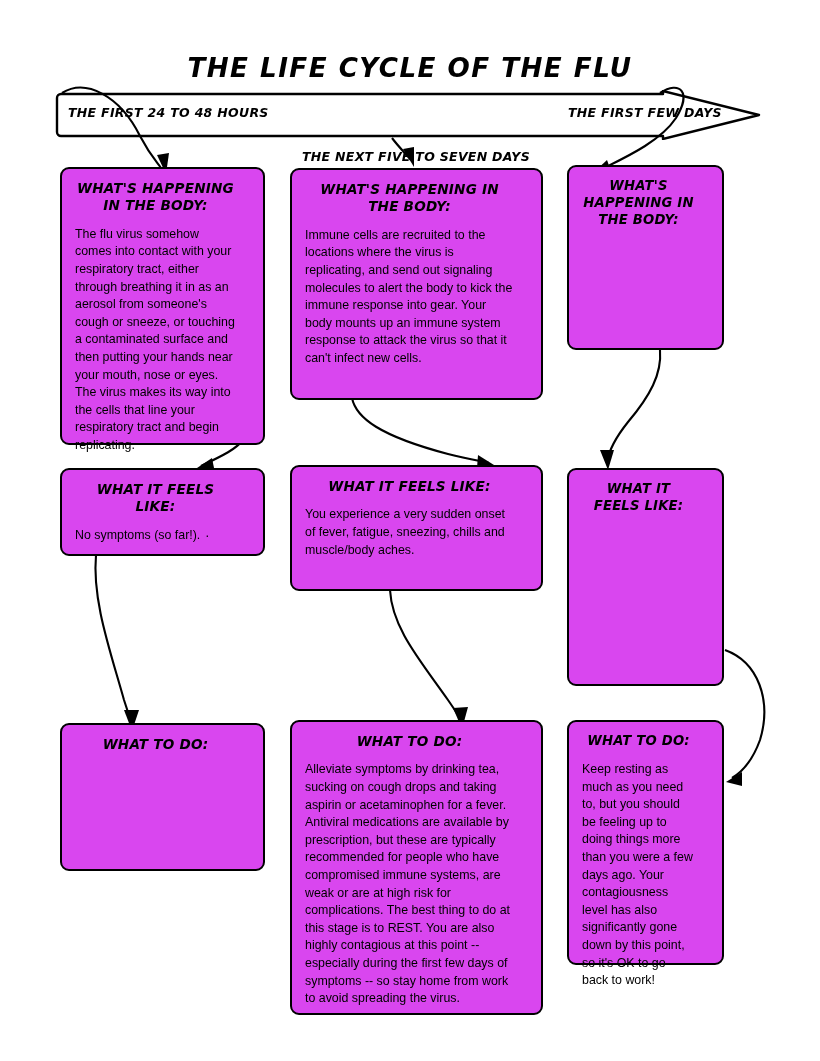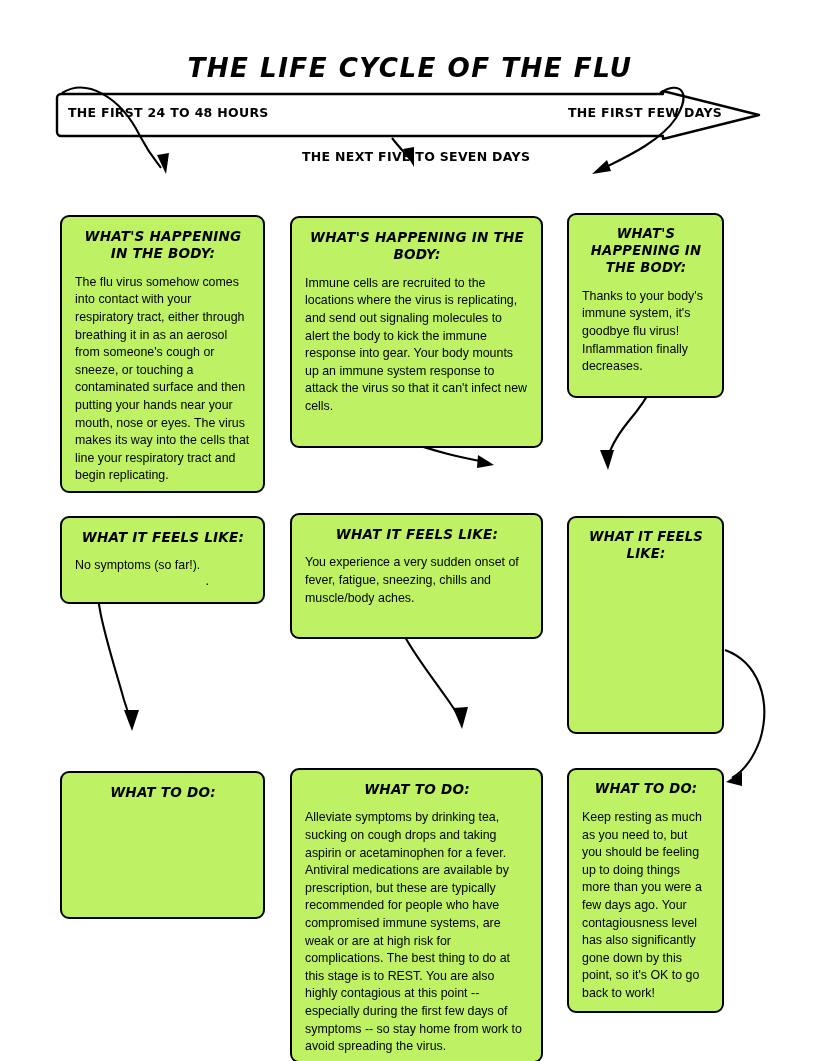--- a/index.html
+++ b/index.html
@@ -34,20 +34,21 @@
   
   #banner-svg {
     position: absolute;
     left: 55px; top: 90px;
     width: 710px; height: 50px;
   }
   .banner-label {
     position: absolute;
     font-family: "DejaVu Sans", sans-serif;
     font-weight: bold;
+    font-style: italic;
     font-size: 12.5px;
     letter-spacing: 0.3px;
     color: #000;
     white-space: nowrap;
     top: 105px;
   }
   #banner-label-0 { left: 68px; }
   #banner-label-1 { left: 302px; margin-top: 44px; }
   #banner-label-2 { left: 568px; }
 
@@ -59,23 +60,22 @@
     pointer-events: none;
   }
   #connectors path { fill: none; stroke: #000; stroke-width: 2.1; }
   #connectors polygon { fill: #000; }
 
   
   .card {
     position: absolute;
     border: 2.2px solid #000;
     border-radius: 9px;
-    background: #bef264;
-    padding: 11px 12px 10px 13px;
-    margin-top: 48px;
+    background: #d946ef;
+    padding: 11px 27px 10px 13px;
   }
   .card-title {
     font-family: "DejaVu Sans", sans-serif;
     font-weight: bold;
     font-style: italic;
     font-size: 13.6px;
     letter-spacing: 0.2px;
     text-align: center;
     line-height: 1.28;
     color: #000;
@@ -183,21 +183,20 @@
     <div class="card-body">You experience a very sudden onset of fever, fatigue, sneezing, chills and muscle/body aches.</div>
   </div>
 
   <div class="card" style="left:290px; top:720px; width:253px; height:295px;">
     <div class="card-title">WHAT TO DO:</div>
     <div class="card-body">Alleviate symptoms by drinking tea, sucking on cough drops and taking aspirin or acetaminophen for a fever. Antiviral medications are available by prescription, but these are typically recommended for people who have compromised immune systems, are weak or are at high risk for complications. The best thing to do at this stage is to REST. You are also highly contagious at this point -- especially during the first few days of symptoms -- so stay home from work to avoid spreading the virus.</div>
   </div>
 
   <div class="card narrow" style="left:567px; top:165px; width:157px; height:185px;">
     <div class="card-title">WHAT'S HAPPENING IN THE BODY:</div>
-    <div class="card-body">Thanks to your body's immune system, it's goodbye flu virus! Inflammation finally decreases.</div>
   </div>
 
   <div class="card narrow" style="left:567px; top:468px; width:157px; height:218px;">
     <div class="card-title">WHAT IT FEELS LIKE:</div>
   </div>
 
   <div class="card narrow" style="left:567px; top:720px; width:157px; height:245px;">
     <div class="card-title">WHAT TO DO:</div>
     <div class="card-body">Keep resting as much as you need to, but you should be feeling up to doing things more than you were a few days ago. Your contagiousness level has also significantly gone down by this point, so it's OK to go back to work!</div>
   </div>

